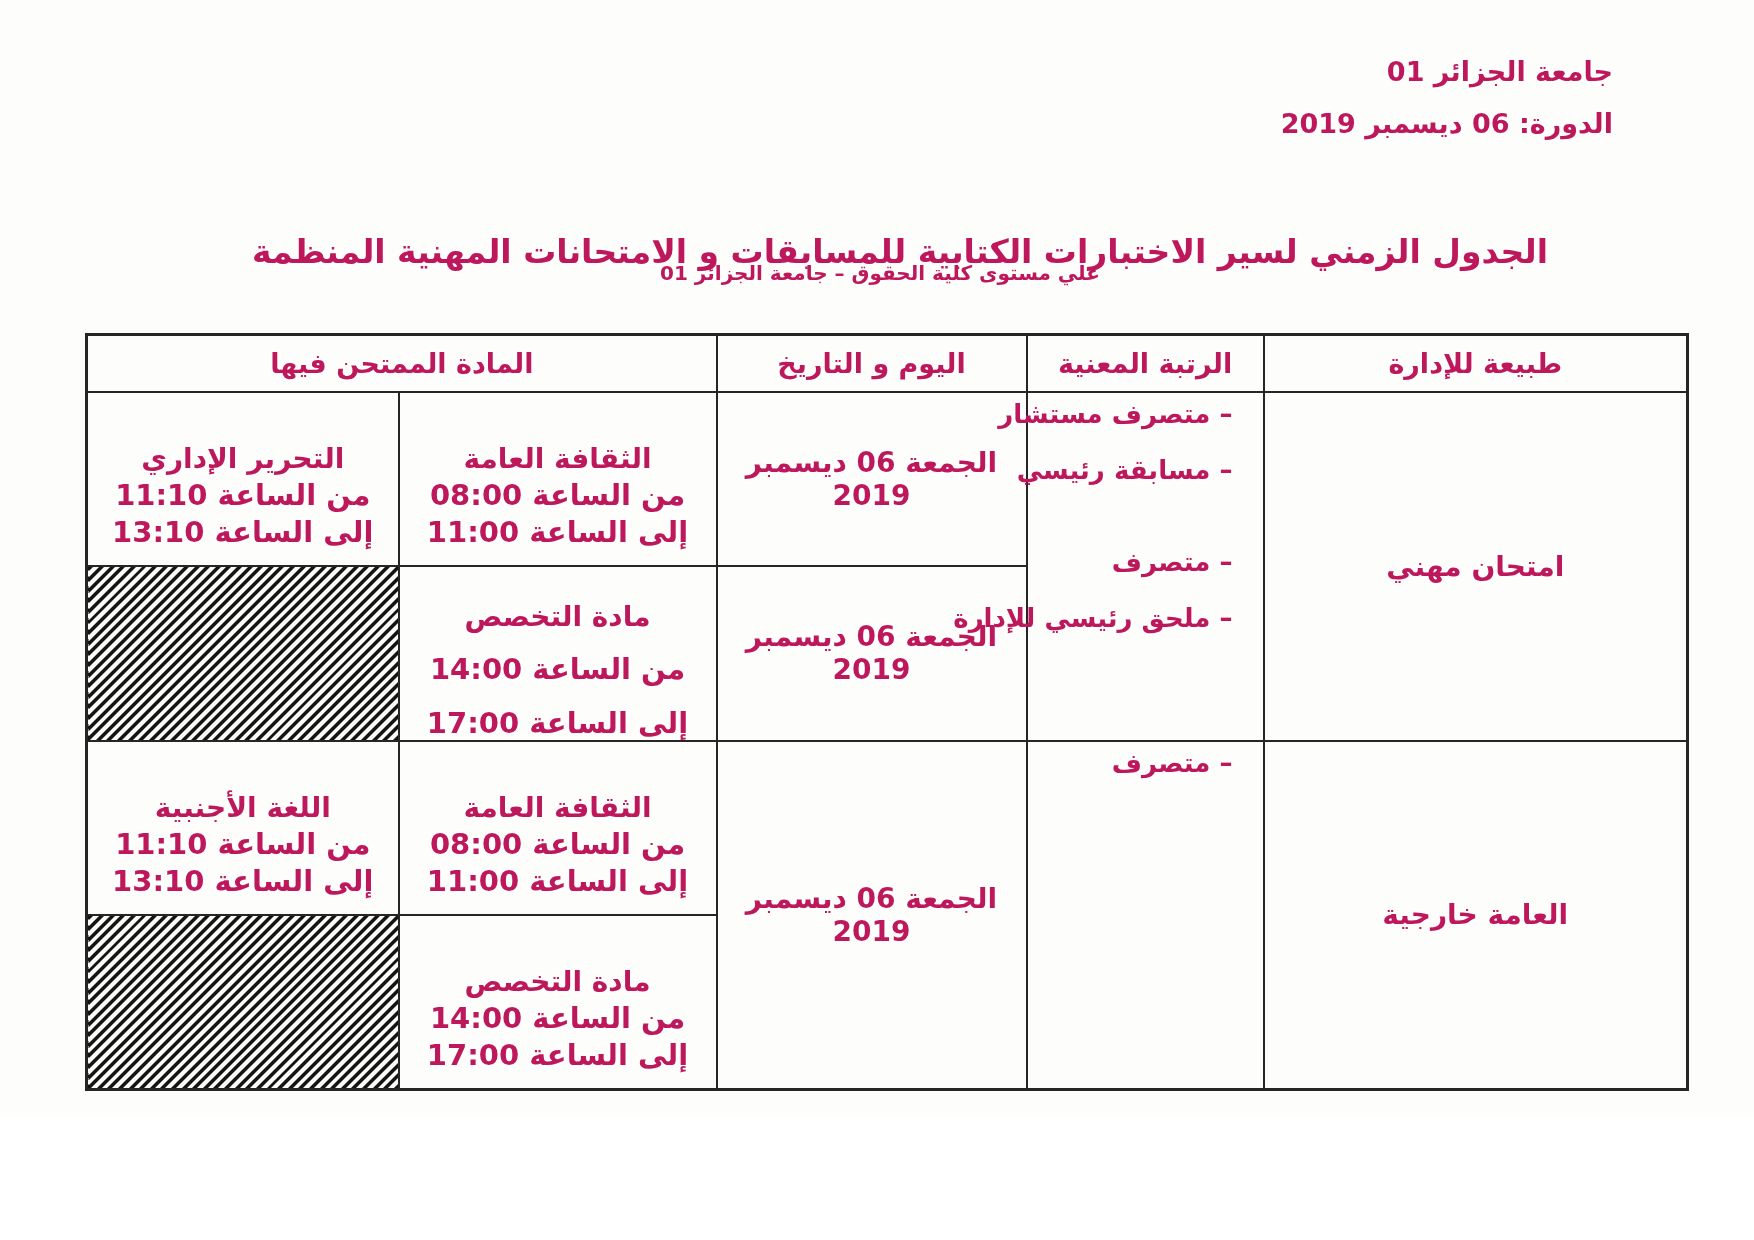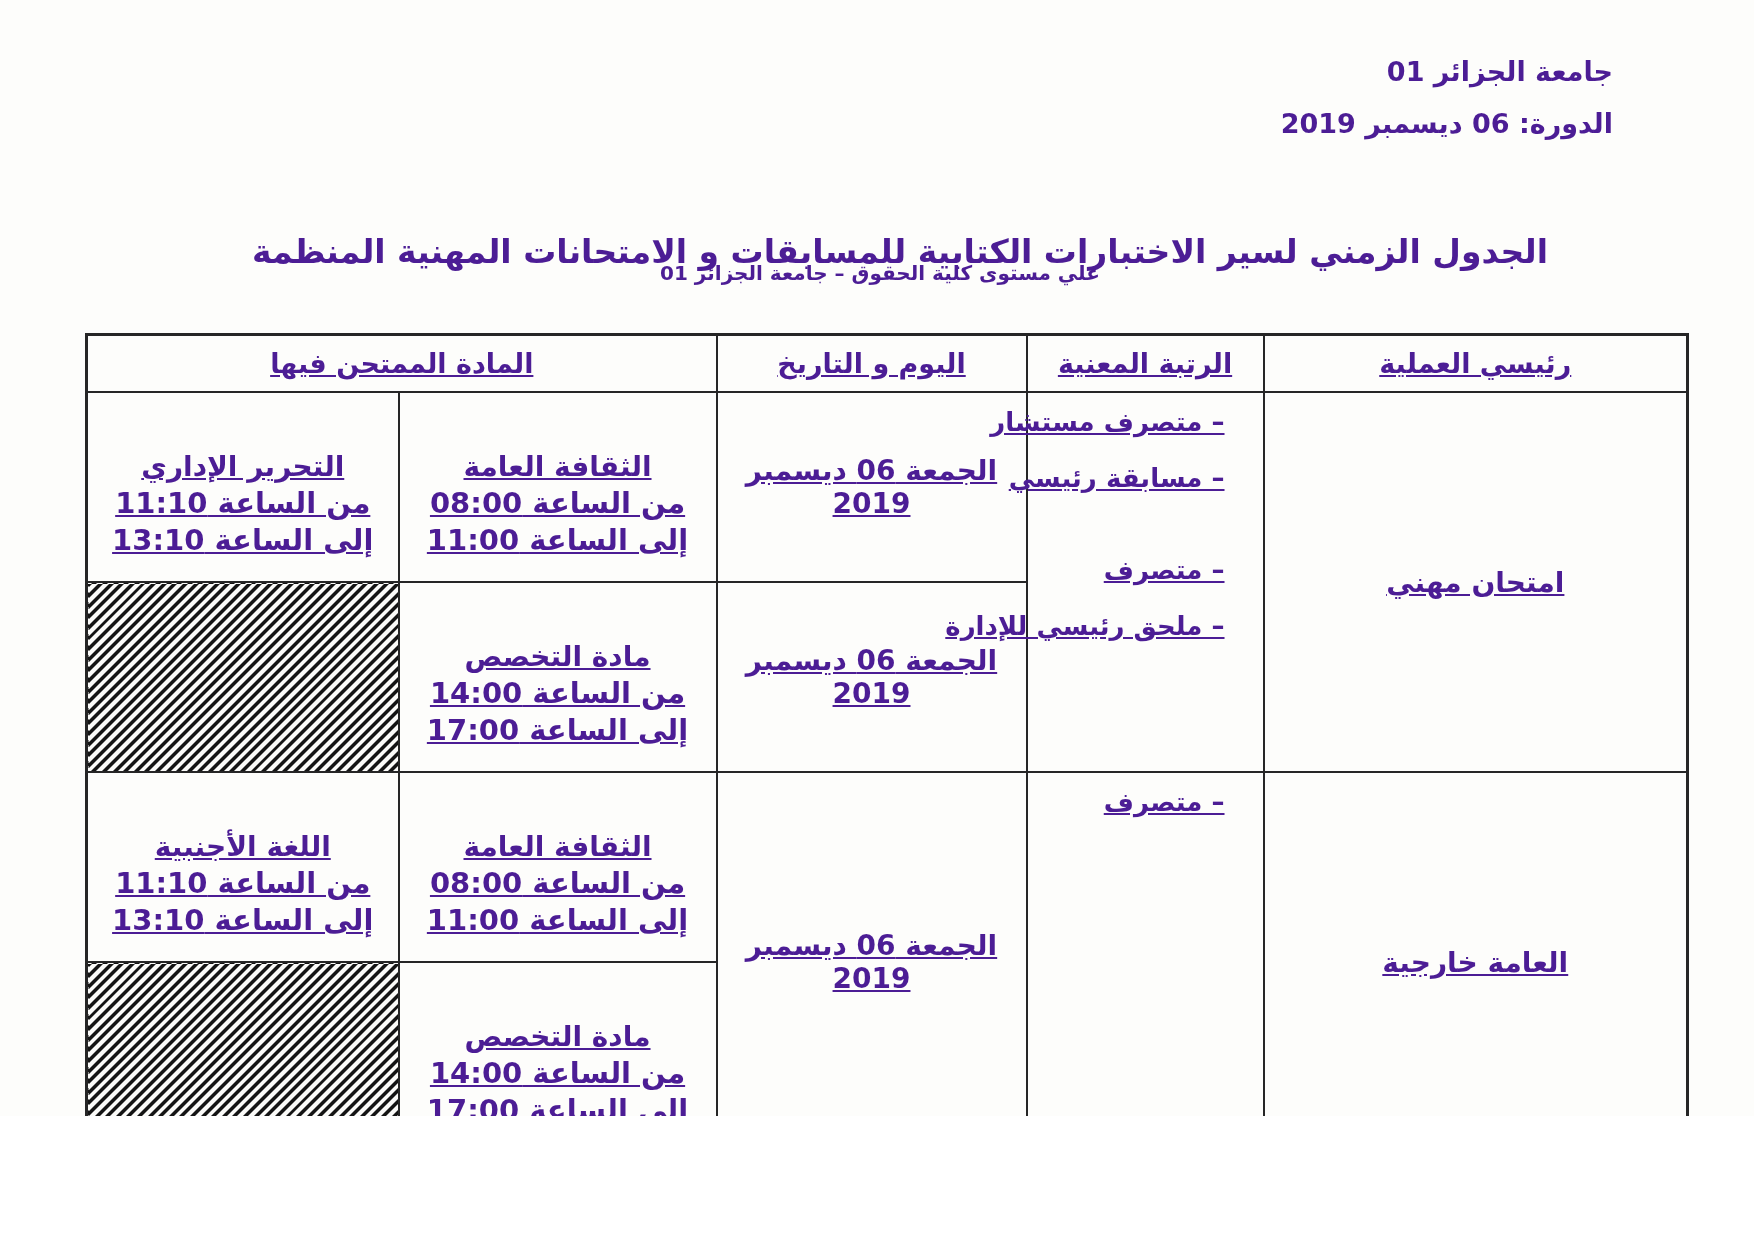--- a/index.html
+++ b/index.html
@@ -1,20 +1,20 @@
 <!DOCTYPE html>
 <html><head>
 <meta charset="utf-8">
 <style>
   html,body{margin:0;padding:0;background:#ffffff;}
   .page{
     position:relative;
     width:1754px;height:1116px;
     background:#fdfdfb;
-    color:#4c1d95;
+    color:#be185d;
     font-family:"DejaVu Sans", sans-serif;
     font-weight:bold;
     overflow:hidden;
   }
   
   .meta{
     position:absolute;top:46px;right:141px;
     text-align:right;direction:rtl;
     font-size:27px;line-height:52px;
     white-space:nowrap;
@@ -33,23 +33,22 @@
   
   table.sched{
     position:absolute;top:333px;left:85px;
     width:1601px;height:719px;
     border-collapse:collapse;table-layout:fixed;
     direction:rtl;
     font-weight:bold;
   }
   table.sched td, table.sched th{
     border:2px solid #262626;
-    padding:12px;
+    padding:4px;
     vertical-align:middle;
-    text-decoration:underline;
   }
   table.sched{border:3px solid #262626;}
   tr.head-row{height:57px;}
   tr.r1{height:163px;}
   tr.r2{height:175px;}
   tr.r3{height:159px;}
   tr.r4{height:165px;}
   th.colhead{font-size:27px;text-align:center;font-weight:bold;}
   .nature-cell,.date-cell{font-size:28px;text-align:center;}
   .rank-cell{padding:0;}
@@ -97,21 +96,21 @@
     <colgroup>
       <col class="c-nature">
         <col class="c-rank">
         <col class="c-date">
         <col class="c-subjb">
         <col class="c-subja">
     </colgroup>
 
     <tbody>
         <tr class="head-row">
-      <th class="colhead">رئيسي العملية</th>
+      <th class="colhead">طبيعة للإدارة</th>
       <th class="colhead">الرتبة المعنية</th>
       <th class="colhead">اليوم و التاريخ</th>
       <th class="colhead" colspan="2">المادة الممتحن فيها</th>
     </tr>
 
     <tr class="r1">
       <td class="nature-cell" rowspan="2">امتحان مهني</td>
       <td class="rank-cell" rowspan="2">
         <div class="rank-list rank-list-top">
           <div class="rank-item">– متصرف مستشار</div>

